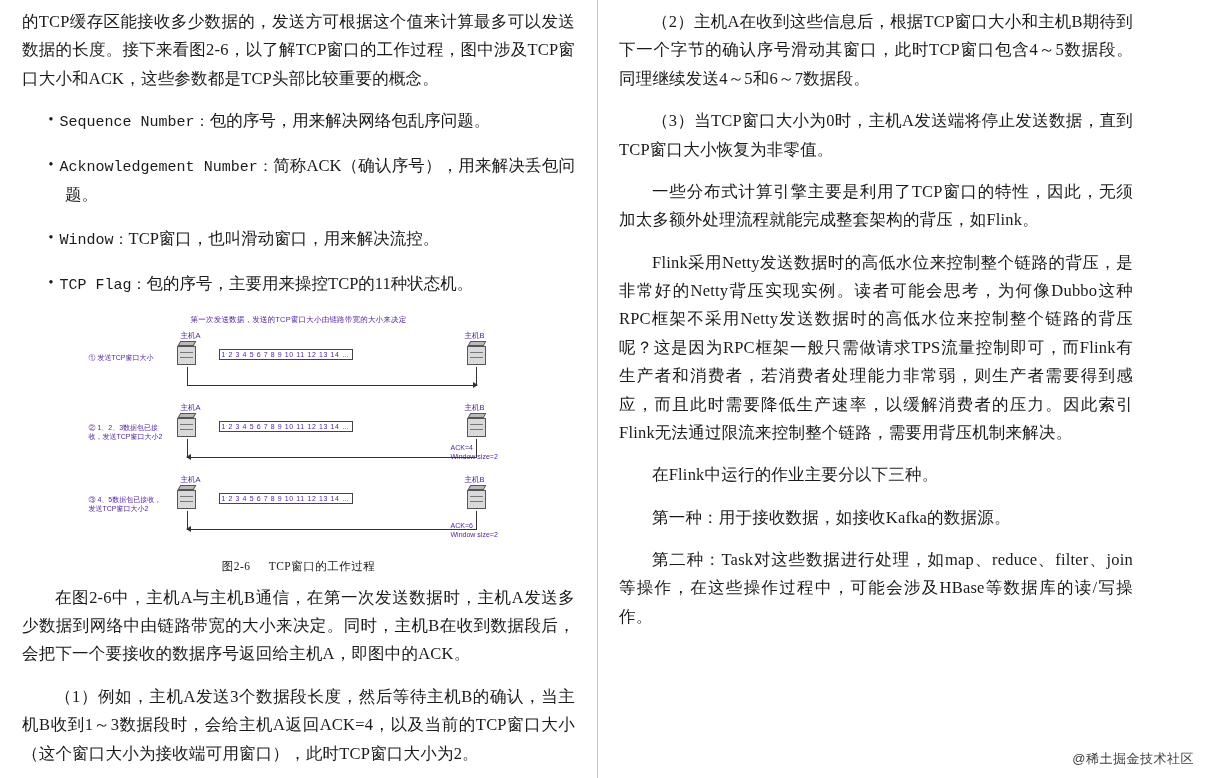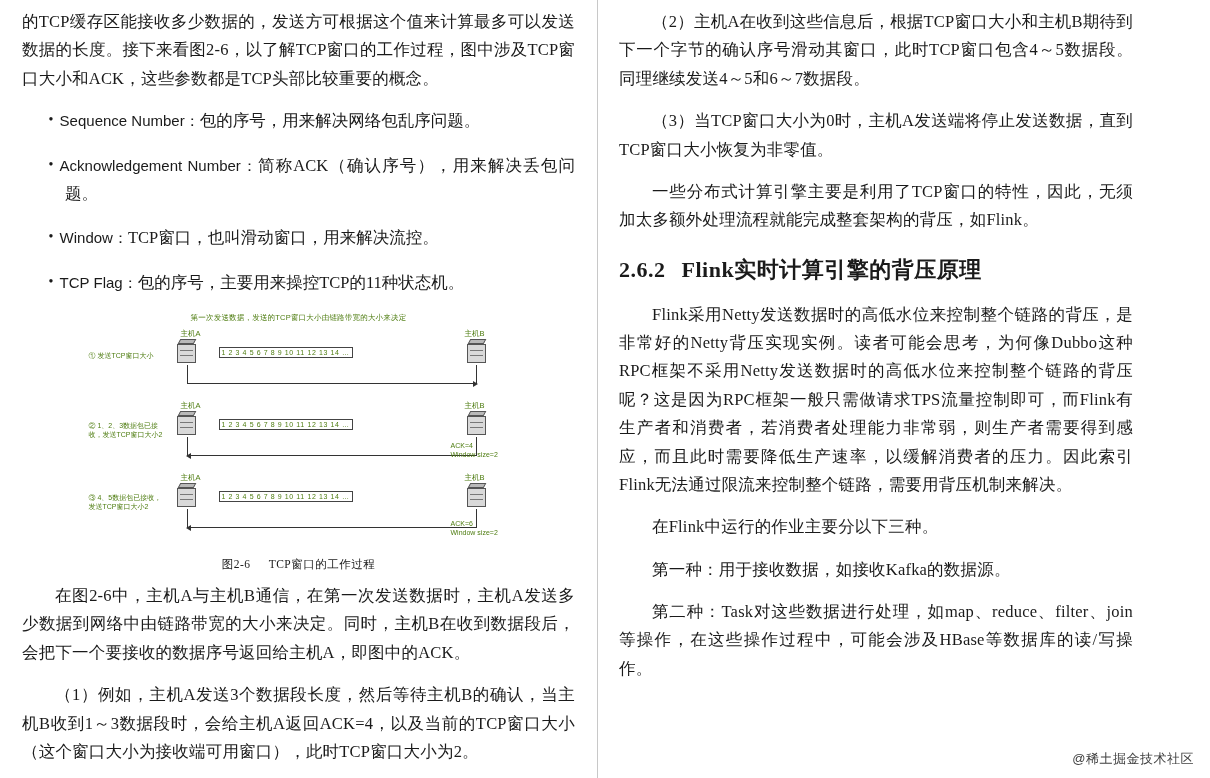--- a/index.html
+++ b/index.html
@@ -50,42 +50,42 @@
     padding-left: 2.6em;
     text-indent: -1.0em;
     text-align: justify;
   }
   .bullet-list li::before {
     content: "\2022";
     margin-right: 0.45em;
     font-size: 14px;
     vertical-align: 2px;
   }
-  .mono { font-family: Liberation Sans, sans-serif; font-size: 15px; }
+  .mono { font-family: Liberation Mono, monospace; font-size: 15px; }
   h2.section {
     font-size: 22px;
     font-weight: bold;
     margin: 20px 0 16px 0;
     letter-spacing: 0.5px;
     font-family: "Liberation Serif", serif;
   }
   h2.section .num { margin-right: 16px; }
 
   
   .figure {
     margin: 6px 0 10px 0;
     display: flex;
     flex-direction: column;
     align-items: center;
   }
   .fig-canvas {
     width: 420px;
     position: relative;
     font-family: "Liberation Sans", sans-serif;
-    color: #4d7c0f;
+    color: #4c1d95;
   }
   .fig-toptitle {
     font-size: 7.5px;
     text-align: center;
     margin-bottom: 6px;
     letter-spacing: 0.2px;
   }
   .fig-block { position: relative; margin-bottom: 10px; height: 62px; }
   .fig-hostlabel {
     position: absolute;
@@ -269,23 +269,20 @@
     <p class="indent">（1）例如，主机A发送3个数据段长度，然后等待主机B的确认，当主机B收到1～3数据段时，会给主机A返回ACK=4，以及当前的TCP窗口大小（这个窗口大小为接收端可用窗口），此时TCP窗口大小为2。</p>
   </div>
 
   <div class="divider"></div>
 
   <div class="col col-right">
     <p class="indent">（2）主机A在收到这些信息后，根据TCP窗口大小和主机B期待到下一个字节的确认序号滑动其窗口，此时TCP窗口包含4～5数据段。同理继续发送4～5和6～7数据段。</p>
     <p class="indent">（3）当TCP窗口大小为0时，主机A发送端将停止发送数据，直到TCP窗口大小恢复为非零值。</p>
     <p class="indent">一些分布式计算引擎主要是利用了TCP窗口的特性，因此，无须加太多额外处理流程就能完成整套架构的背压，如Flink。</p>
 
-    <h2 class="section">
-      <span class="num">2.6.2</span><span>Flink实时计算引擎的背压原理</span>
-    </h2>
 
     <p class="indent">Flink采用Netty发送数据时的高低水位来控制整个链路的背压，是非常好的Netty背压实现实例。读者可能会思考，为何像Dubbo这种RPC框架不采用Netty发送数据时的高低水位来控制整个链路的背压呢？这是因为RPC框架一般只需做请求TPS流量控制即可，而Flink有生产者和消费者，若消费者处理能力非常弱，则生产者需要得到感应，而且此时需要降低生产速率，以缓解消费者的压力。因此索引Flink无法通过限流来控制整个链路，需要用背压机制来解决。</p>
     <p class="indent">在Flink中运行的作业主要分以下三种。</p>
     <p class="indent">第一种：用于接收数据，如接收Kafka的数据源。</p>
     <p class="indent">第二种：Task对这些数据进行处理，如map、reduce、filter、join等操作，在这些操作过程中，可能会涉及HBase等数据库的读/写操作。</p>
   </div>
 
   <div class="watermark">@稀土掘金技术社区</div>
 </div>
 

